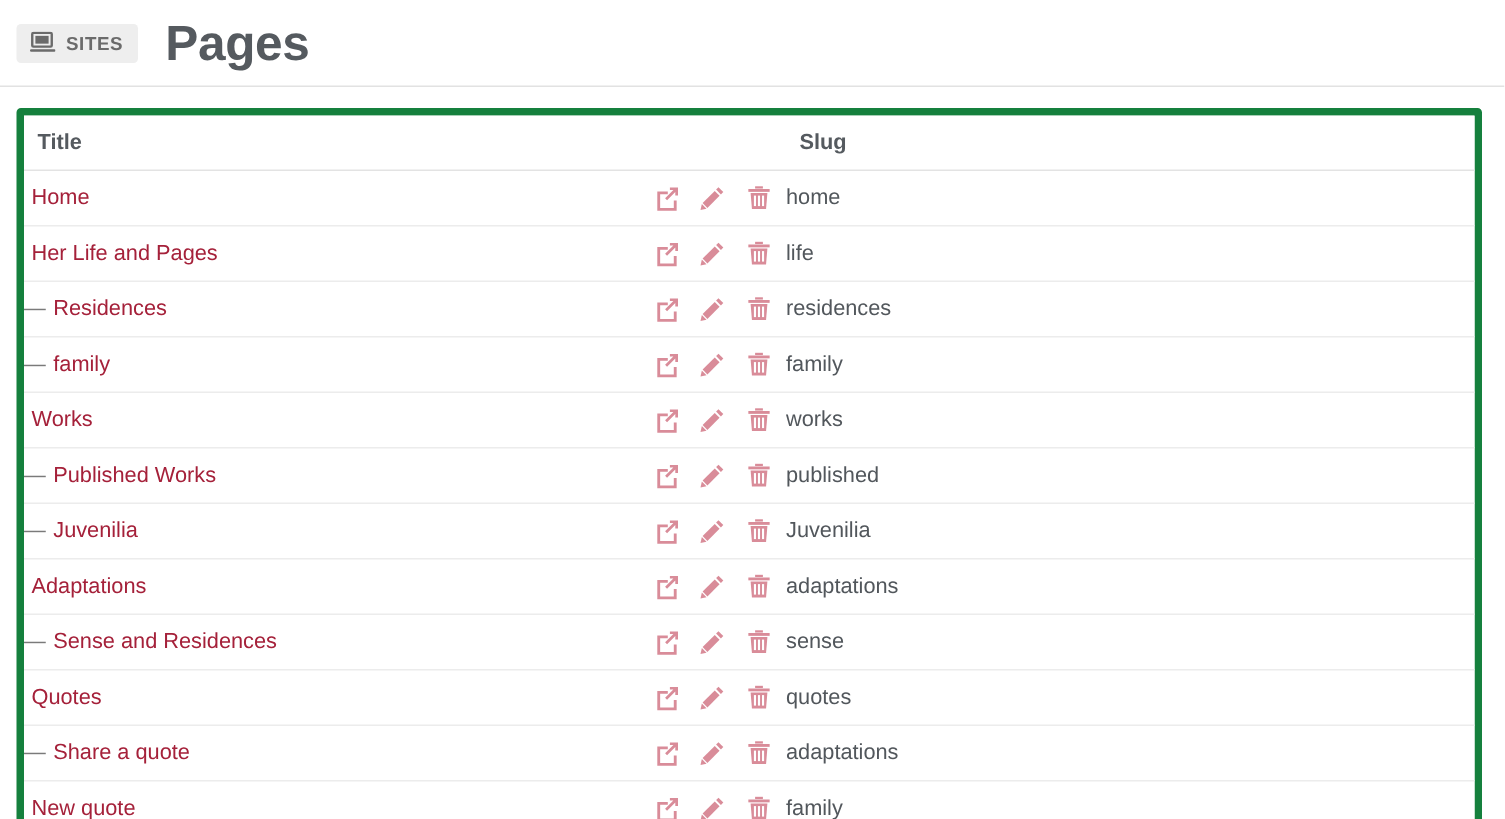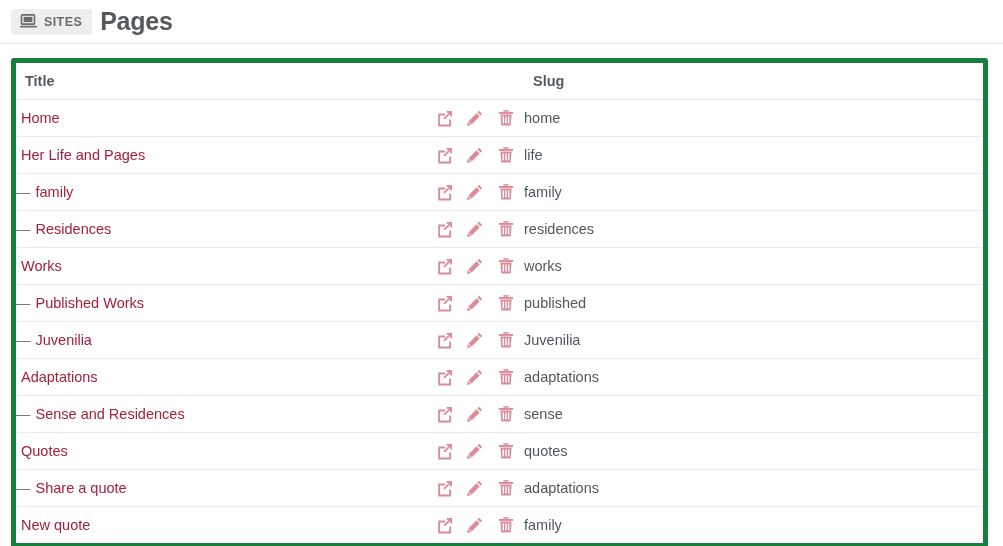--- a/index.html
+++ b/index.html
@@ -11,21 +11,21 @@
     height: 546px;
     background: #ffffff;
     font-family: "Liberation Sans", sans-serif;
     color: #333333;
     overflow: hidden;
   }
 
   
   #topbar {
     position: relative;
-    height: 44px;
+    height: 58px;
     border-bottom: 1px solid #e2e2e2;
     box-sizing: border-box;
     display: flex;
     align-items: center;
     padding: 0 11px;
   }
   #sites-button {
     display: flex;
     align-items: center;
     gap: 7px;
@@ -41,24 +41,24 @@
     font-weight: 600;
     letter-spacing: 0.4px;
     color: #6b6b6b;
   }
   .monitor-icon {
     width: 17px;
     height: 15px;
     display: block;
   }
   #page-title {
-    font-size: 25px;
+    font-size: 33px;
     font-weight: bold;
     color: #555a5f;
-    margin-left: 8px;
+    margin-left: 18px;
     letter-spacing: -0.2px;
     line-height: 1;
   }
   #add-new-page {
     position: absolute;
     right: 11px;
     top: 5px;
     background: #f0f0f0;
     border: 1px solid #cccccc;
     border-radius: 3px;
@@ -238,20 +238,52 @@
           <rect x="8.3" y="7.4" width="1.4" height="7.0" fill="#ffffff"></rect>
           <rect x="11.0" y="7.4" width="1.4" height="7.0" fill="#ffffff"></rect>
         </svg>
       </span>
     </td>
     <td class="slug-cell">life</td>
   </tr>
 
   <tr>
     <td class="title-cell">
+      <span class="dash">—</span><a class="title-link">Residences</a>
+    </td>
+    <td class="actions-cell">
+      <span class="act">
+        <svg viewBox="0 0 18 18" xmlns="http://www.w3.org/2000/svg">
+          <path d="M2.2 4.6 h7.0 v1.9 h-5.1 v9.1 h9.1 v-5.0 h1.9 v6.9 h-12.9 z" fill="#d98c99"></path>
+          <path d="M10.6 2.0 h5.4 v5.4 h-1.8 v-2.4 l-5.5 5.5 -1.3 -1.3 5.5 -5.5 h-2.3 z" fill="#d98c99"></path>
+        </svg>
+      </span>
+      <span class="act">
+        <svg viewBox="0 0 18 18" xmlns="http://www.w3.org/2000/svg">
+          <path d="M13.0 1.8 l3.2 3.2 -1.6 1.6 -3.2 -3.2 z" fill="#d98c99"></path>
+          <path d="M10.5 4.3 l3.2 3.2 -8.1 8.1 -3.2 -3.2 z" fill="#d98c99"></path>
+          <path d="M1.9 13.0 l3.1 3.1 -4.0 0.9 z" fill="#d98c99"></path>
+        </svg>
+      </span>
+      <span class="act">
+        <svg viewBox="0 0 18 18" xmlns="http://www.w3.org/2000/svg">
+          <rect x="6.4" y="1.2" width="5.2" height="1.5" fill="#d98c99"></rect>
+          <rect x="1.9" y="3.0" width="14.2" height="1.9" fill="#d98c99"></rect>
+          <path d="M3.4 5.6 h11.2 l-0.9 10.8 h-9.4 z" fill="#d98c99"></path>
+          <rect x="5.6" y="7.4" width="1.4" height="7.0" fill="#ffffff"></rect>
+          <rect x="8.3" y="7.4" width="1.4" height="7.0" fill="#ffffff"></rect>
+          <rect x="11.0" y="7.4" width="1.4" height="7.0" fill="#ffffff"></rect>
+        </svg>
+      </span>
+    </td>
+    <td class="slug-cell">residences</td>
+  </tr>
+
+  <tr>
+    <td class="title-cell">
       <span class="dash">—</span><a class="title-link">family</a>
     </td>
     <td class="actions-cell">
       <span class="act">
         <svg viewBox="0 0 18 18" xmlns="http://www.w3.org/2000/svg">
           <path d="M2.2 4.6 h7.0 v1.9 h-5.1 v9.1 h9.1 v-5.0 h1.9 v6.9 h-12.9 z" fill="#d98c99"></path>
           <path d="M10.6 2.0 h5.4 v5.4 h-1.8 v-2.4 l-5.5 5.5 -1.3 -1.3 5.5 -5.5 h-2.3 z" fill="#d98c99"></path>
         </svg>
       </span>
       <span class="act">
@@ -266,52 +298,20 @@
           <rect x="6.4" y="1.2" width="5.2" height="1.5" fill="#d98c99"></rect>
           <rect x="1.9" y="3.0" width="14.2" height="1.9" fill="#d98c99"></rect>
           <path d="M3.4 5.6 h11.2 l-0.9 10.8 h-9.4 z" fill="#d98c99"></path>
           <rect x="5.6" y="7.4" width="1.4" height="7.0" fill="#ffffff"></rect>
           <rect x="8.3" y="7.4" width="1.4" height="7.0" fill="#ffffff"></rect>
           <rect x="11.0" y="7.4" width="1.4" height="7.0" fill="#ffffff"></rect>
         </svg>
       </span>
     </td>
     <td class="slug-cell">family</td>
-  </tr>
-
-  <tr>
-    <td class="title-cell">
-      <span class="dash">—</span><a class="title-link">Residences</a>
-    </td>
-    <td class="actions-cell">
-      <span class="act">
-        <svg viewBox="0 0 18 18" xmlns="http://www.w3.org/2000/svg">
-          <path d="M2.2 4.6 h7.0 v1.9 h-5.1 v9.1 h9.1 v-5.0 h1.9 v6.9 h-12.9 z" fill="#d98c99"></path>
-          <path d="M10.6 2.0 h5.4 v5.4 h-1.8 v-2.4 l-5.5 5.5 -1.3 -1.3 5.5 -5.5 h-2.3 z" fill="#d98c99"></path>
-        </svg>
-      </span>
-      <span class="act">
-        <svg viewBox="0 0 18 18" xmlns="http://www.w3.org/2000/svg">
-          <path d="M13.0 1.8 l3.2 3.2 -1.6 1.6 -3.2 -3.2 z" fill="#d98c99"></path>
-          <path d="M10.5 4.3 l3.2 3.2 -8.1 8.1 -3.2 -3.2 z" fill="#d98c99"></path>
-          <path d="M1.9 13.0 l3.1 3.1 -4.0 0.9 z" fill="#d98c99"></path>
-        </svg>
-      </span>
-      <span class="act">
-        <svg viewBox="0 0 18 18" xmlns="http://www.w3.org/2000/svg">
-          <rect x="6.4" y="1.2" width="5.2" height="1.5" fill="#d98c99"></rect>
-          <rect x="1.9" y="3.0" width="14.2" height="1.9" fill="#d98c99"></rect>
-          <path d="M3.4 5.6 h11.2 l-0.9 10.8 h-9.4 z" fill="#d98c99"></path>
-          <rect x="5.6" y="7.4" width="1.4" height="7.0" fill="#ffffff"></rect>
-          <rect x="8.3" y="7.4" width="1.4" height="7.0" fill="#ffffff"></rect>
-          <rect x="11.0" y="7.4" width="1.4" height="7.0" fill="#ffffff"></rect>
-        </svg>
-      </span>
-    </td>
-    <td class="slug-cell">residences</td>
   </tr>
 
   <tr>
     <td class="title-cell">
       <span class="dash"></span><a class="title-link">Works</a>
     </td>
     <td class="actions-cell">
       <span class="act">
         <svg viewBox="0 0 18 18" xmlns="http://www.w3.org/2000/svg">
           <path d="M2.2 4.6 h7.0 v1.9 h-5.1 v9.1 h9.1 v-5.0 h1.9 v6.9 h-12.9 z" fill="#d98c99"></path>

